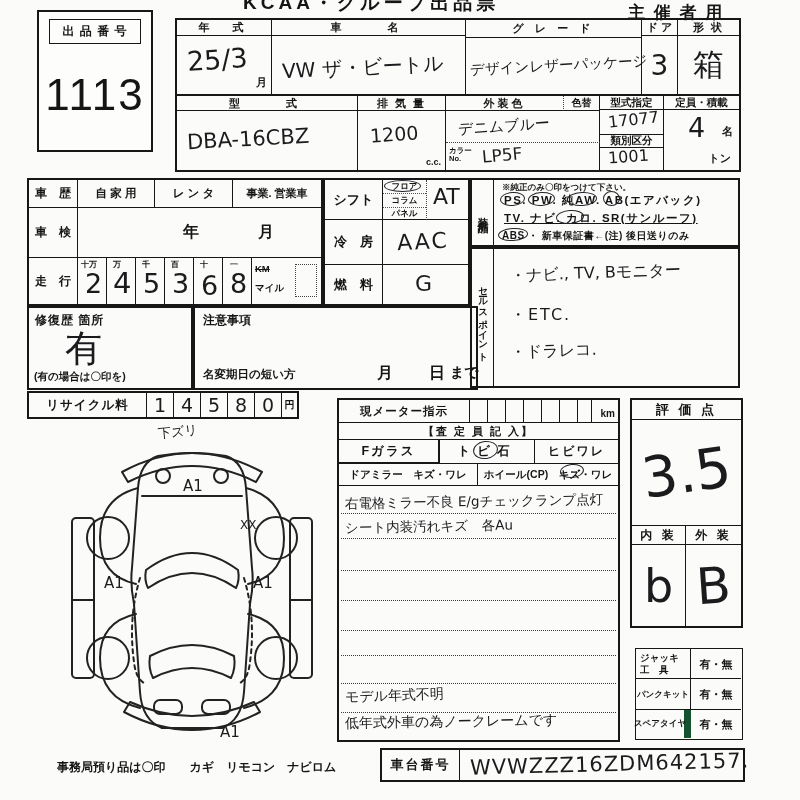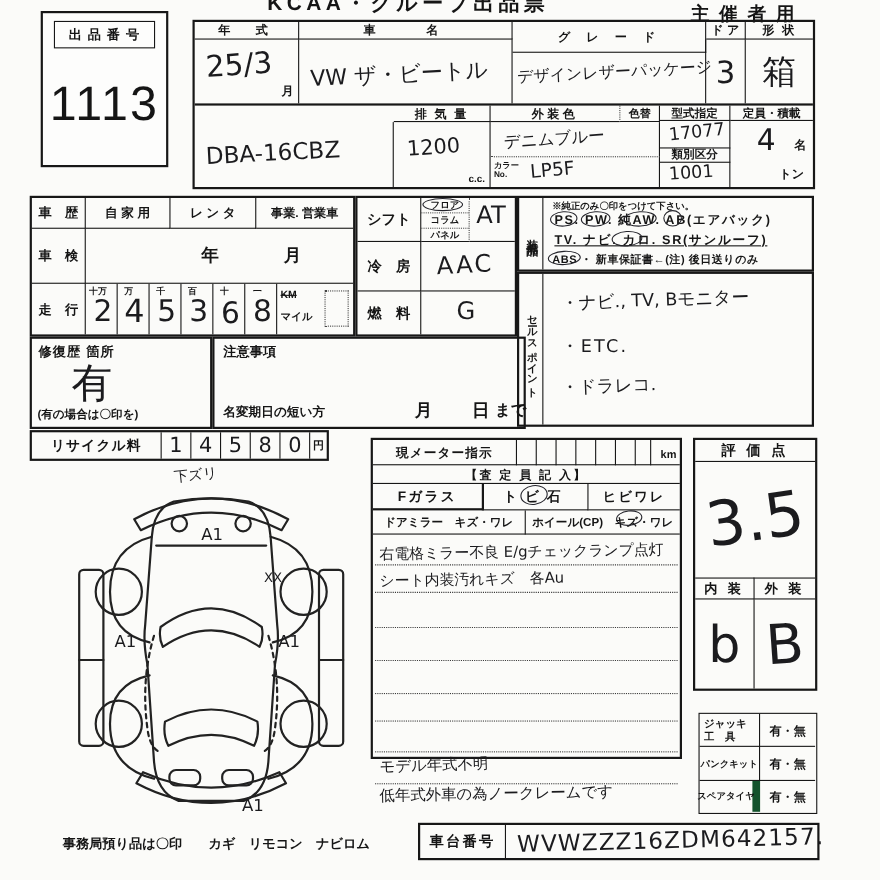--- a/index.html
+++ b/index.html
@@ -27,39 +27,40 @@
 
 <div class="abs b2" style="left:37px;top:10px;width:116px;height:142px;background:#fdfdfc;">
   <div class="abs b15 cen bold" style="left:10px;top:7px;width:92px;height:25px;font-size:12px;letter-spacing:1px;">出 品 番 号</div>
   <div class="abs cen" style="left:0;top:48px;width:112px;height:70px;font-size:44px;letter-spacing:2px;">1113</div>
 </div>
 
 <div class="abs b2" style="left:175px;top:18px;width:566px;height:154px;">
 
   <div class="abs br bb cen bold" style="left:0;top:0;width:95px;height:16px;font-size:11px;letter-spacing:6px;">年　式</div>
   <div class="abs br bb cen bold" style="left:95px;top:0;width:194px;height:16px;font-size:11px;letter-spacing:8px;">車　　名</div>
-  <div class="abs br bb cen bold" style="left:289px;top:0;width:176px;height:28px;font-size:11px;letter-spacing:4px;font-family:Liberation Mono, monospace;">グ レ ー ド</div>
+  <div class="abs br bb cen bold" style="left:289px;top:0;width:176px;height:18px;font-size:11px;letter-spacing:4px;">グ レ ー ド</div>
   <div class="abs br bb cen bold" style="left:465px;top:0;width:36px;height:16px;font-size:11px;">ド ア</div>
   <div class="abs bb cen bold" style="left:501px;top:0;width:61px;height:16px;font-size:11px;letter-spacing:2px;">形 状</div>
 
   <div class="abs br" style="left:0;top:16px;width:95px;height:58px;">
     <span class="hw" style="position:absolute;left:10px;top:8px;font-size:27px;transform:rotate(-4deg);">25/3</span>
     <span style="position:absolute;right:4px;bottom:4px;font-size:11px;font-weight:bold;">月</span>
   </div>
   <div class="abs br" style="left:95px;top:16px;width:194px;height:58px;">
     <span class="hw" style="position:absolute;left:10px;top:18px;font-size:20px;transform:rotate(-3deg);">VW ザ・ビートル</span>
   </div>
   <div class="abs br" style="left:289px;top:16px;width:176px;height:58px;">
     <span class="hw" style="position:absolute;left:4px;top:20px;font-size:14.5px;transform:rotate(-3deg);">デザインレザーパッケージ</span>
   </div>
   <div class="abs br cen hw" style="left:465px;top:16px;width:36px;height:58px;font-size:28px;">3</div>
   <div class="abs cen hw" style="left:501px;top:16px;width:61px;height:58px;font-size:31px;">箱</div>
 
   <div class="abs" style="left:0;top:74px;width:562px;height:0;border-top:2px solid #171717;"></div>
 
+  <div class="abs br bb cen bold" style="left:0;top:76px;width:181px;height:15px;font-size:11px;letter-spacing:8px;">型　　式</div>
   <div class="abs br bb cen bold" style="left:181px;top:76px;width:88px;height:15px;font-size:11px;letter-spacing:2px;">排 気 量</div>
   <div class="abs bb cen bold" style="left:269px;top:76px;width:117px;height:15px;font-size:11px;letter-spacing:3px;">外装色</div>
   <div class="abs br bb cen bold" style="left:386px;top:76px;width:37px;height:15px;font-size:10px;border-left:1.5px dotted #444;">色替</div>
   <div class="abs br bb cen bold" style="left:423px;top:76px;width:64px;height:14px;font-size:10.5px;">型式指定</div>
   <div class="abs bb cen bold" style="left:487px;top:76px;width:75px;height:14px;font-size:10.5px;">定員・積載</div>
 
   <div class="abs br" style="left:0;top:91px;width:181px;height:59px;">
     <span class="hw" style="position:absolute;left:10px;top:16px;font-size:21px;transform:rotate(-3deg);">DBA-16CBZ</span>
   </div>
   <div class="abs br" style="left:181px;top:91px;width:88px;height:59px;">
@@ -228,21 +229,21 @@
     <path stroke-dasharray="4,4" d="M194,160 Q206,200 200,244 Q198,262 188,266"></path>
   </g>
 </svg>
 <span class="abs hw" style="left:158px;top:423px;font-size:13px;transform:rotate(-6deg);">下ズリ</span>
 <span class="abs hw" style="left:183px;top:477px;font-size:15px;">A1</span>
 <span class="abs hw" style="left:240px;top:518px;font-size:12px;">XX</span>
 <span class="abs hw" style="left:104px;top:574px;font-size:15px;">A1</span>
 <span class="abs hw" style="left:253px;top:574px;font-size:15px;">A1</span>
 <span class="abs hw" style="left:220px;top:723px;font-size:15px;">A1</span>
 
-<div class="abs b2" style="left:337px;top:398px;width:283px;height:292px;">
+<div class="abs b2" style="left:337px;top:398px;width:283px;height:344px;">
   <div class="abs br bb cen bold" style="left:0;top:0;width:131px;height:23px;font-size:11.5px;letter-spacing:1px;">現メーター指示</div>
   <div class="abs bb" style="left:131px;top:0;width:148px;height:23px;">
     <div class="abs br" style="left:0;top:0;width:18px;height:23px;"></div>
     <div class="abs br" style="left:18px;top:0;width:18px;height:23px;"></div>
     <div class="abs br" style="left:36px;top:0;width:18px;height:23px;"></div>
     <div class="abs br" style="left:54px;top:0;width:18px;height:23px;"></div>
     <div class="abs br" style="left:72px;top:0;width:18px;height:23px;"></div>
     <div class="abs br" style="left:90px;top:0;width:18px;height:23px;"></div>
     <div class="abs br" style="left:108px;top:0;width:14px;height:23px;"></div>
     <span class="bold" style="position:absolute;right:3px;bottom:3px;font-size:10px;">km</span>

